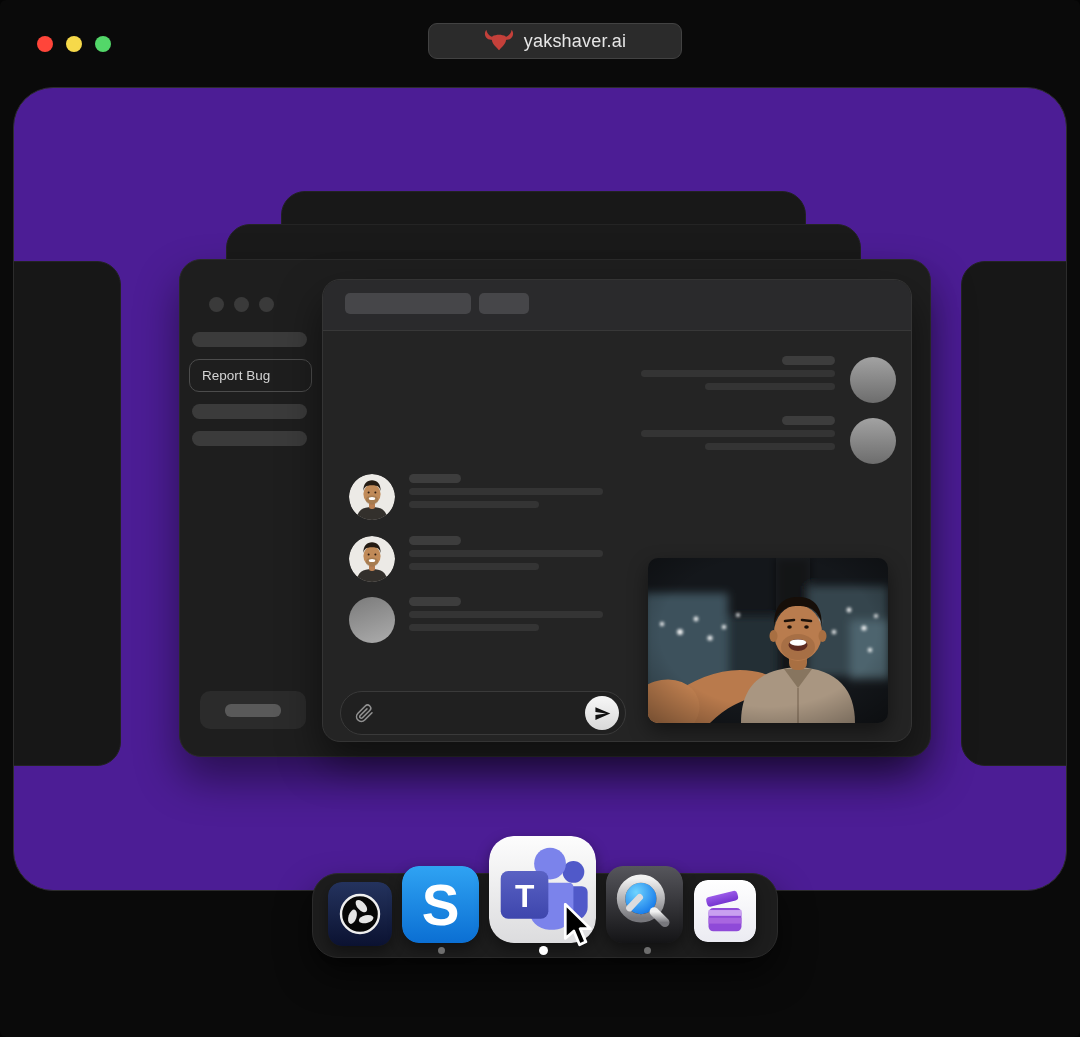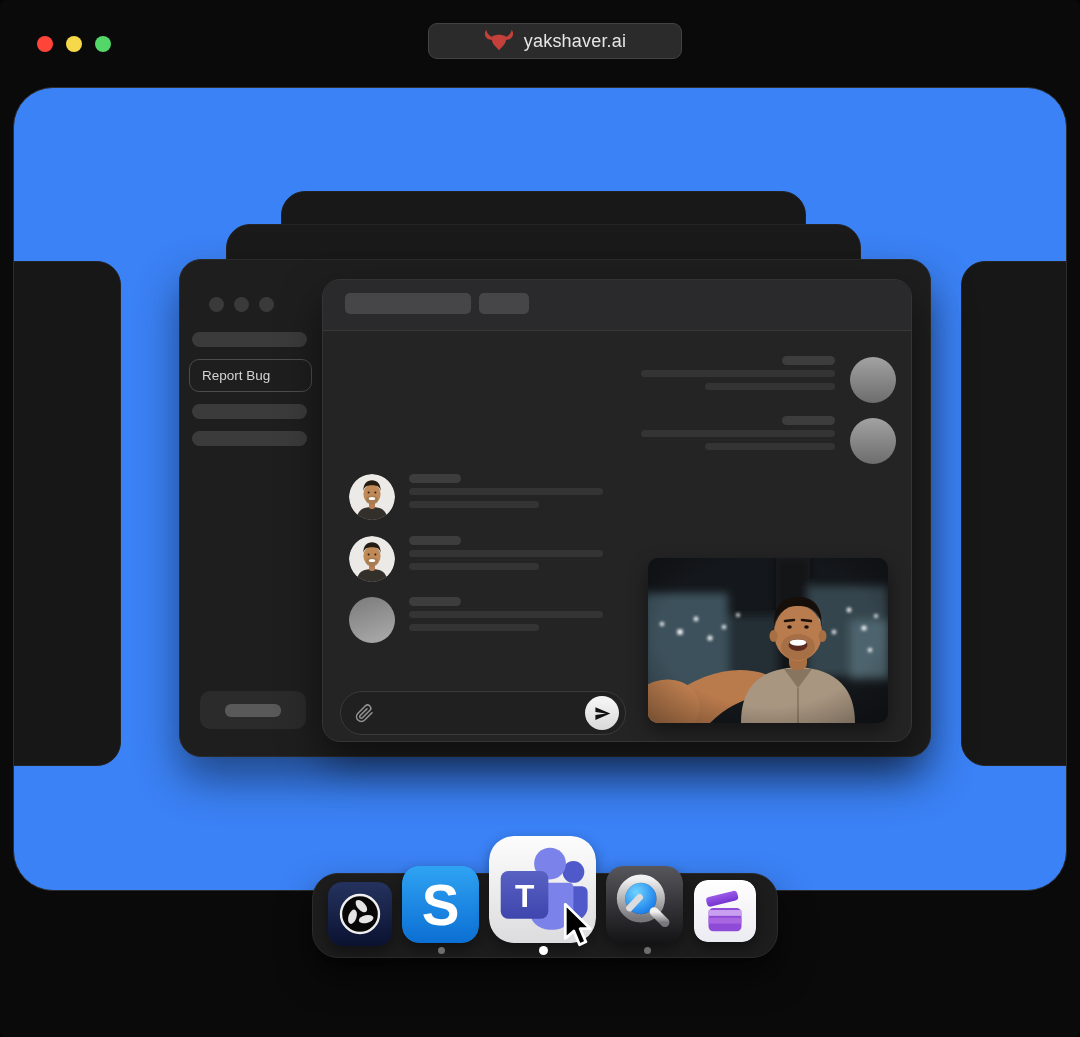--- a/index.html
+++ b/index.html
@@ -14,21 +14,21 @@
   .tl-red{ background:#ff453a; } .tl-yellow{ background:#f6d94a; } .tl-green{ background:#53d769; }
 
   .title-chip{ position:absolute; left:428px; top:23px; width:254px; height:36px;
     background:#2b2b2b; border:1px solid #424242; border-radius:9px;
     display:flex; align-items:center; justify-content:center; gap:10px; }
   .title-chip .logo{ width:30px; height:24px; display:block; }
   .title-chip .t{ color:#e6e6e6; font-size:18px; letter-spacing:.2px; }
 
   
   .frame{ position:absolute; left:13px; top:87px; width:1054px; height:804px;
-    background:#3b82f6; border:1.5px solid #2c2c2c; border-radius:40px; overflow:hidden; }
+    background:#4c1d95; border:1.5px solid #2c2c2c; border-radius:40px; overflow:hidden; }
 
   
   .card{ position:absolute; border-radius:24px; }
   .card-left { left:-40px;  top:173px; width:147px; height:505px; background:#171717; border:1px solid #232323; }
   .card-right{ right:-40px; top:173px; width:145px; height:505px; background:#171717; border:1px solid #232323; }
   .card-back { left:267px; top:103px; width:525px; height:160px; background:#181818; border:1px solid #222; }
   .card-mid  { left:212px; top:136px; width:635px; height:160px; background:#1a1a1a; border:1px solid #242424; }
 
   
   .main-win{ position:absolute; left:165px; top:171px; width:752px; height:498px;

